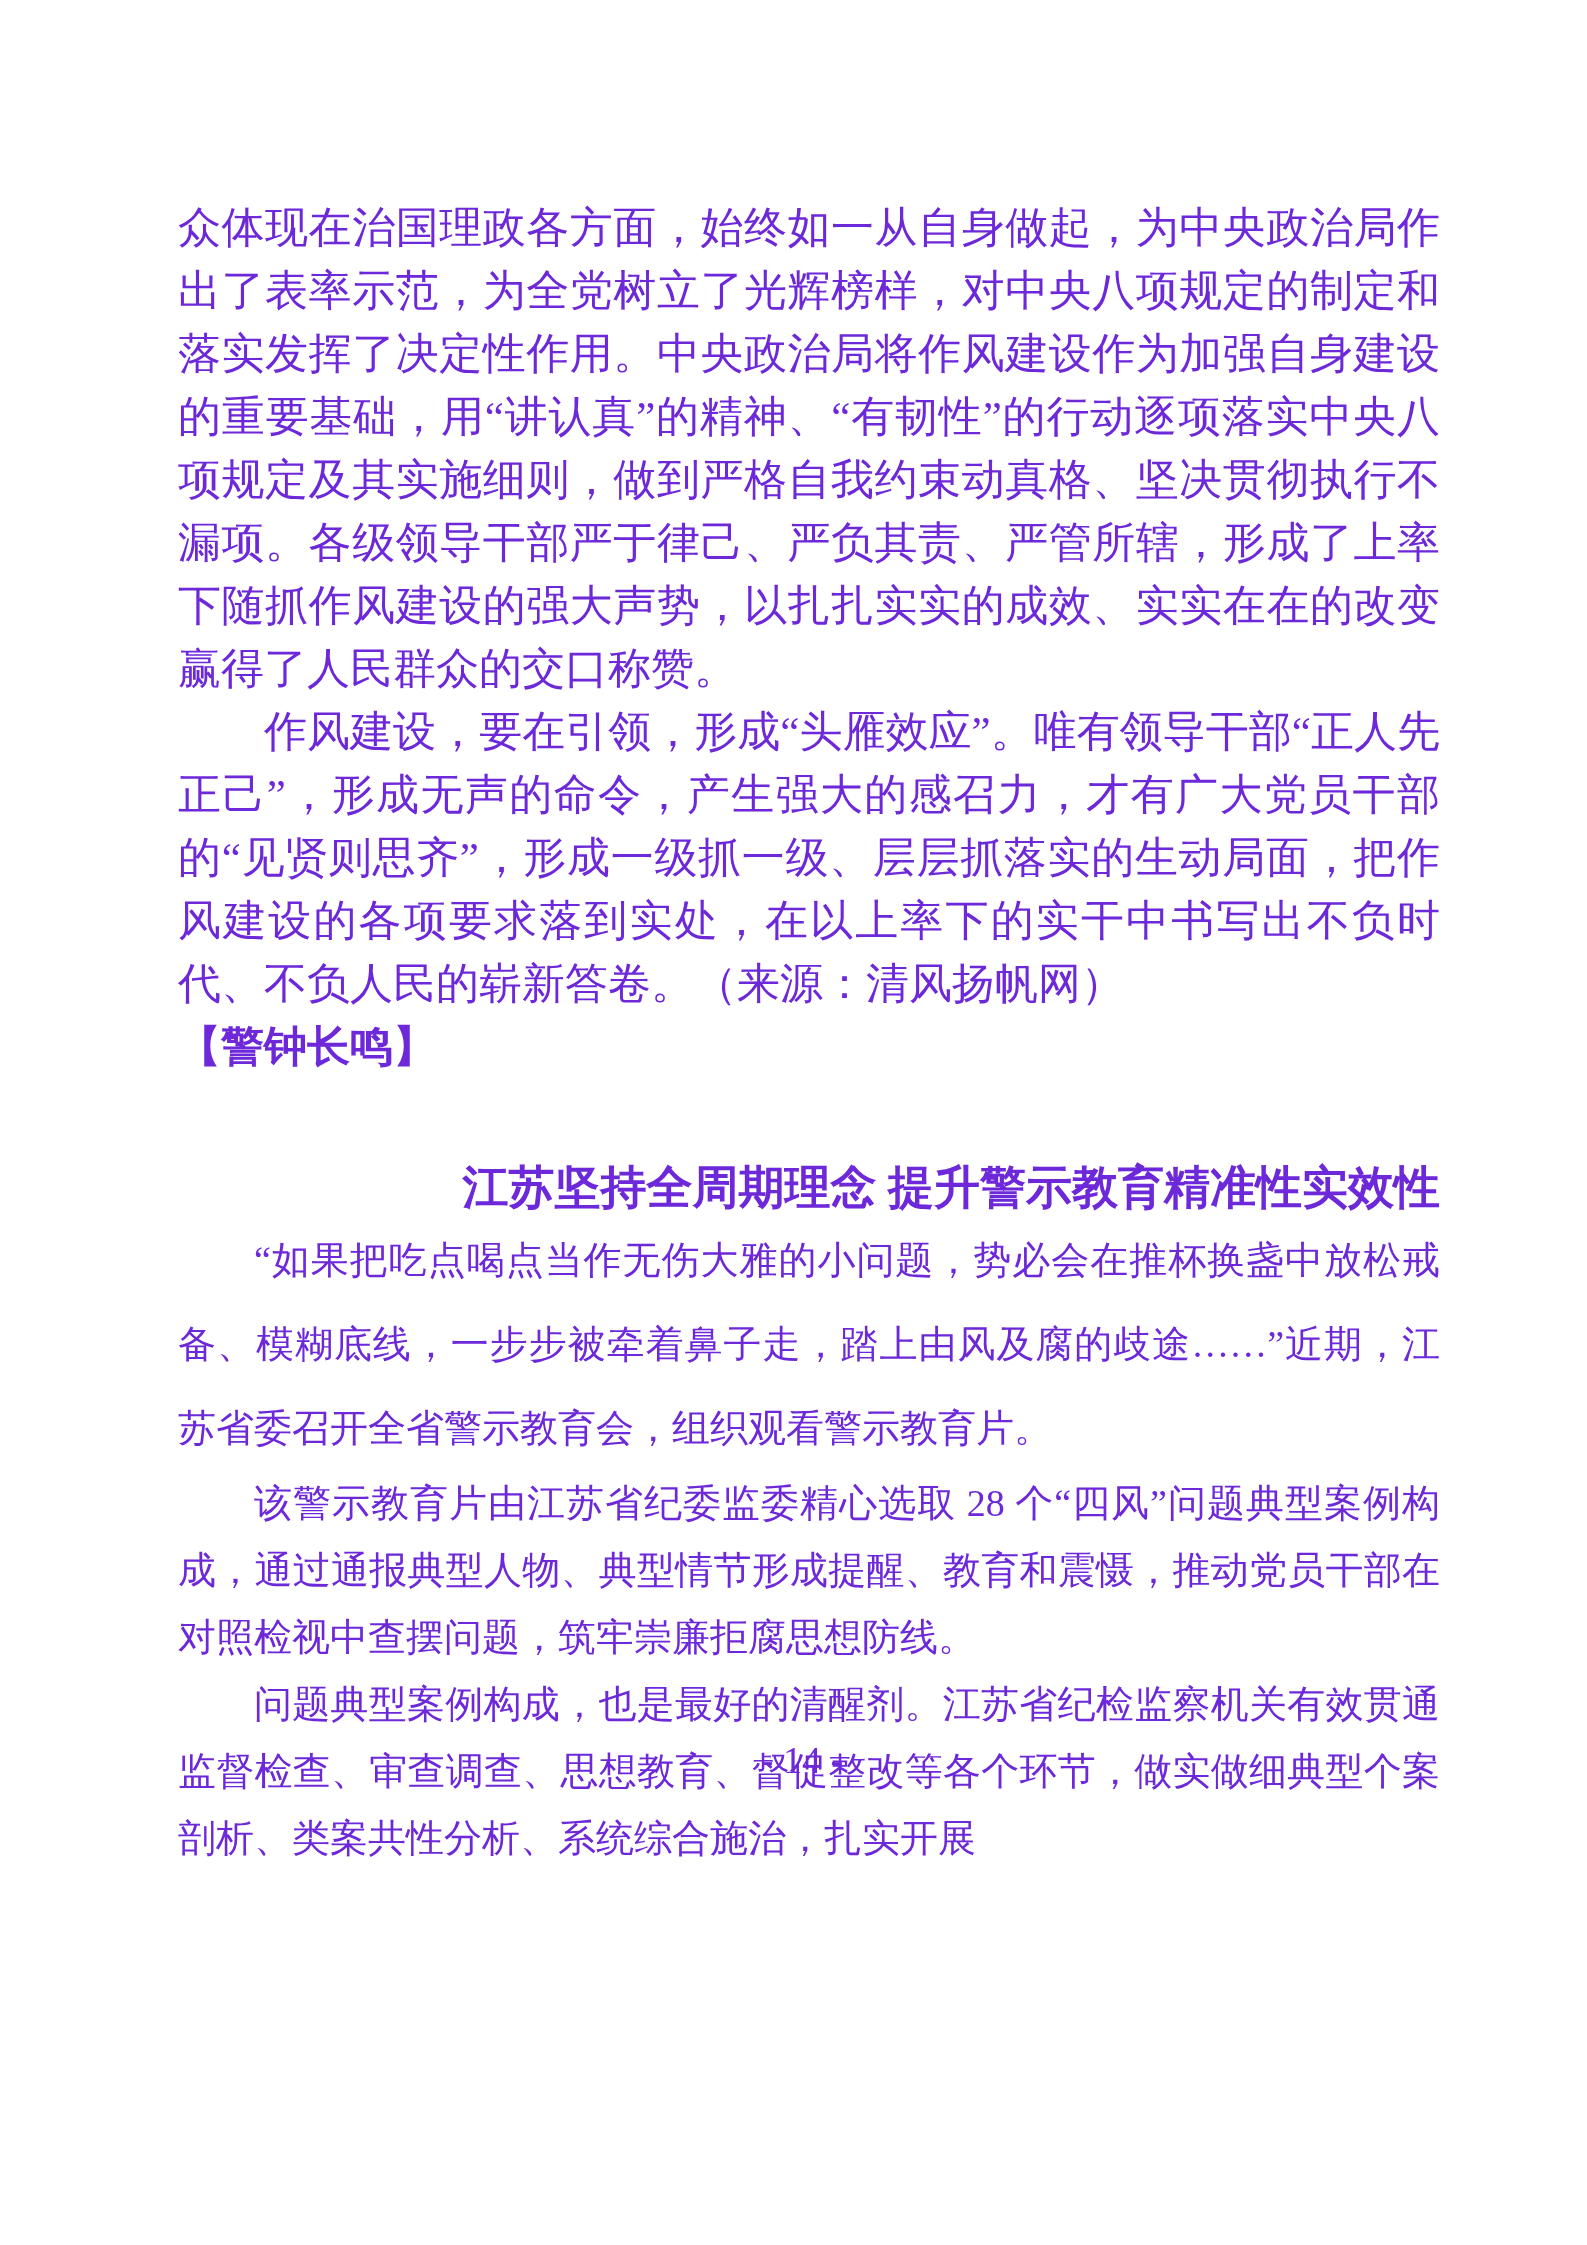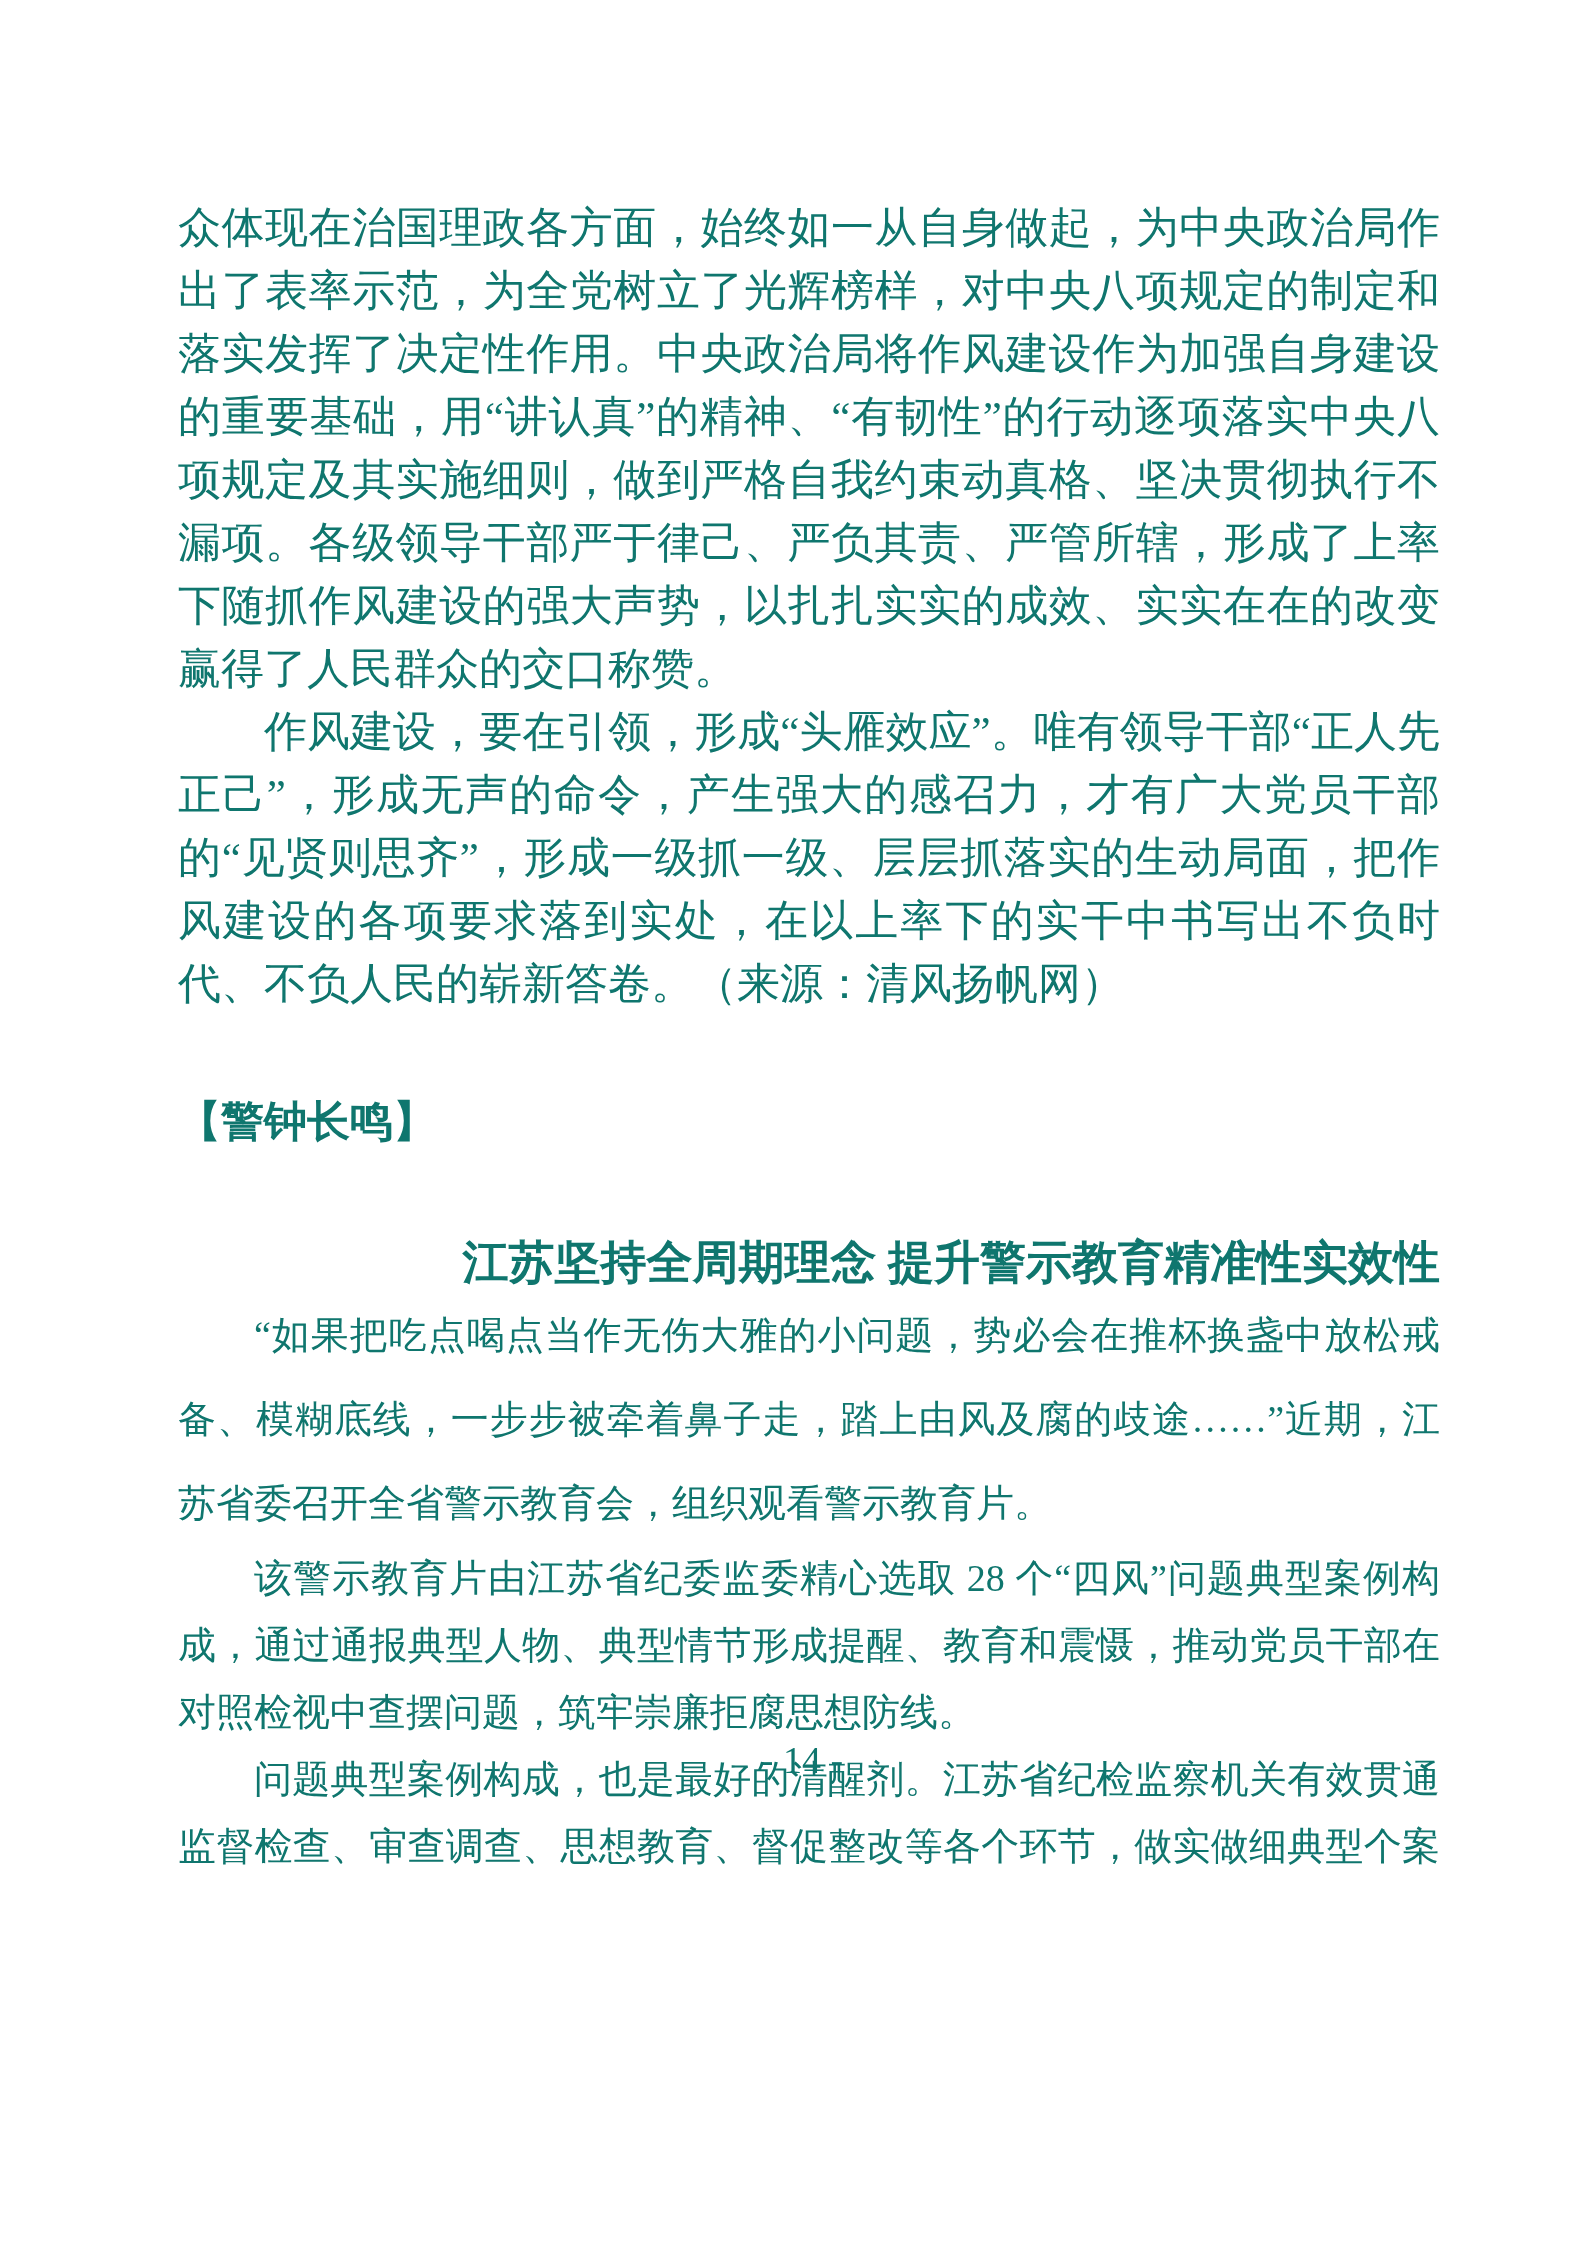--- a/index.html
+++ b/index.html
@@ -7,40 +7,39 @@
     padding: 0;
     background: #ffffff;
   }
   .page {
     position: relative;
     width: 1587px;
     height: 1886px;
     background: #ffffff;
     overflow: hidden;
     font-family: "Liberation Serif", "DejaVu Serif", serif;
-    color: #0f766e;
+    color: #6d28d9;
   }
   .content {
     position: absolute;
     top: 0;
     left: 178px;
     width: 1262px;
     padding-top: 196px;
   }
   .para {
     margin: 0;
     font-size: 43px;
     line-height: 63px;
     text-align: justify;
   }
   .indent {
     text-indent: 2em;
   }
   .section-header {
-    margin-top: 75px;
     font-size: 43px;
     line-height: 63px;
     font-weight: bold;
   }
   .article-title {
     margin: 80px 0 0 0;
     font-size: 46px;
     line-height: 60px;
     font-weight: bold;
     text-align: right;

